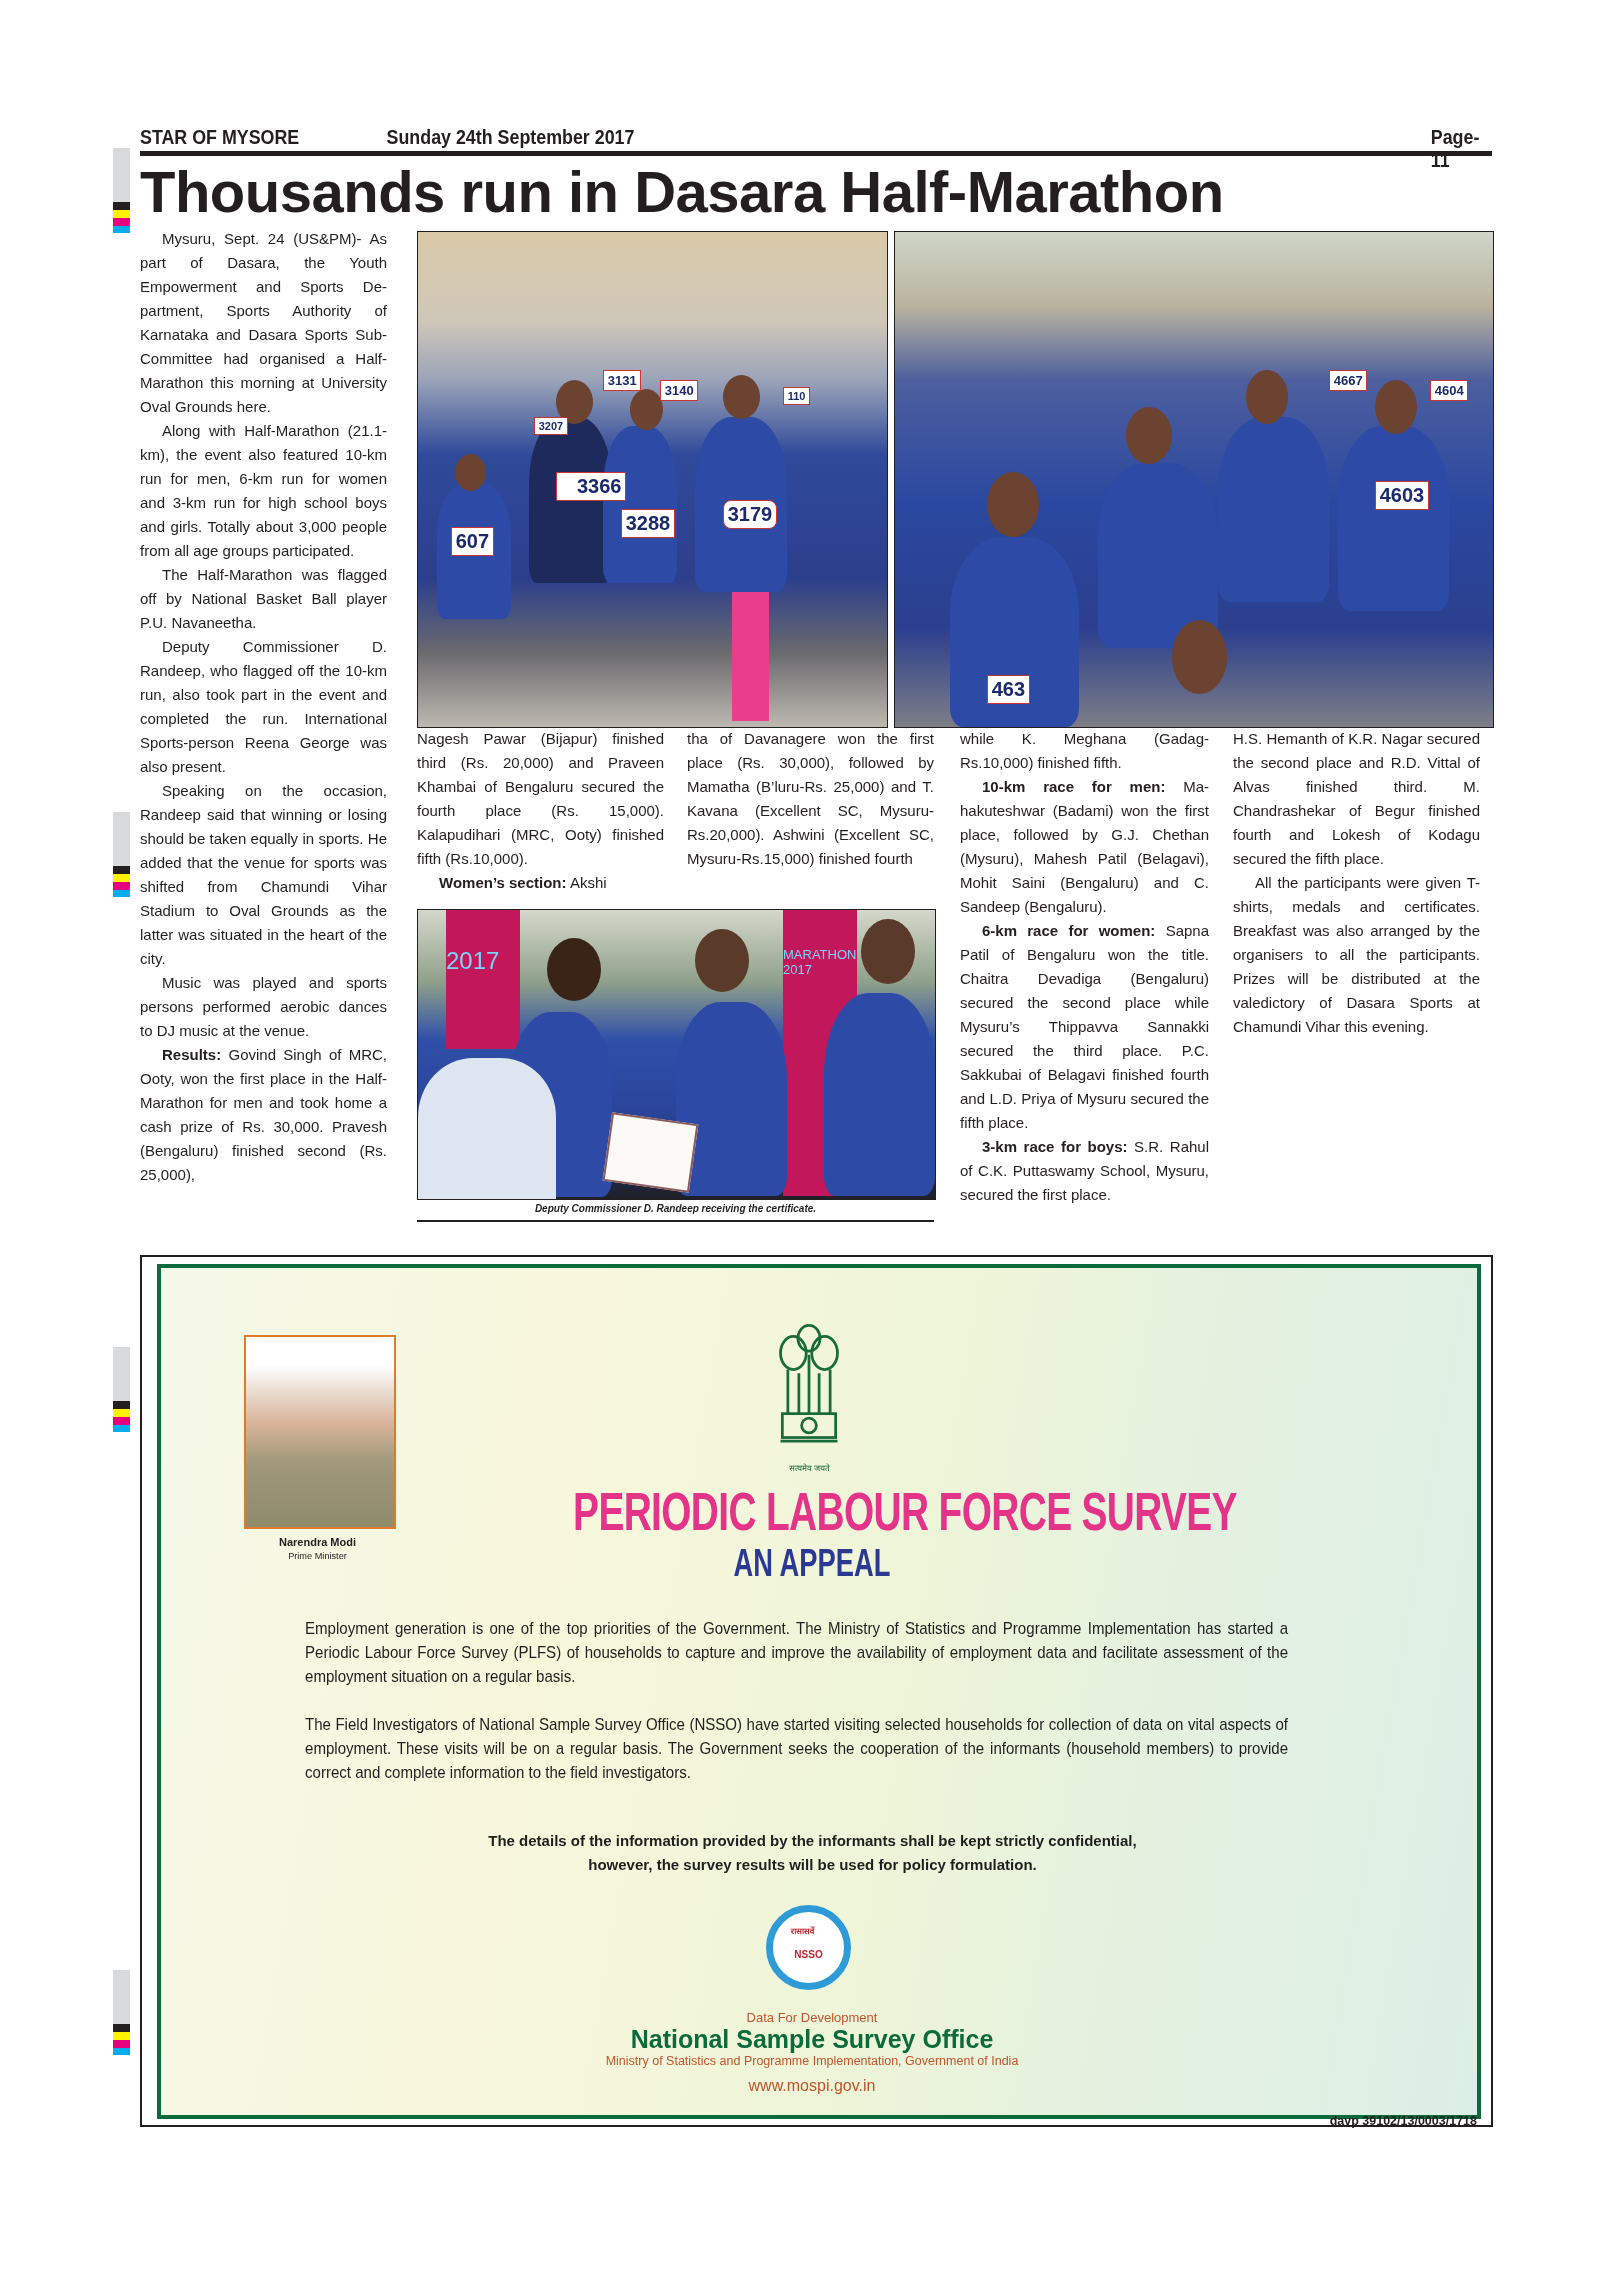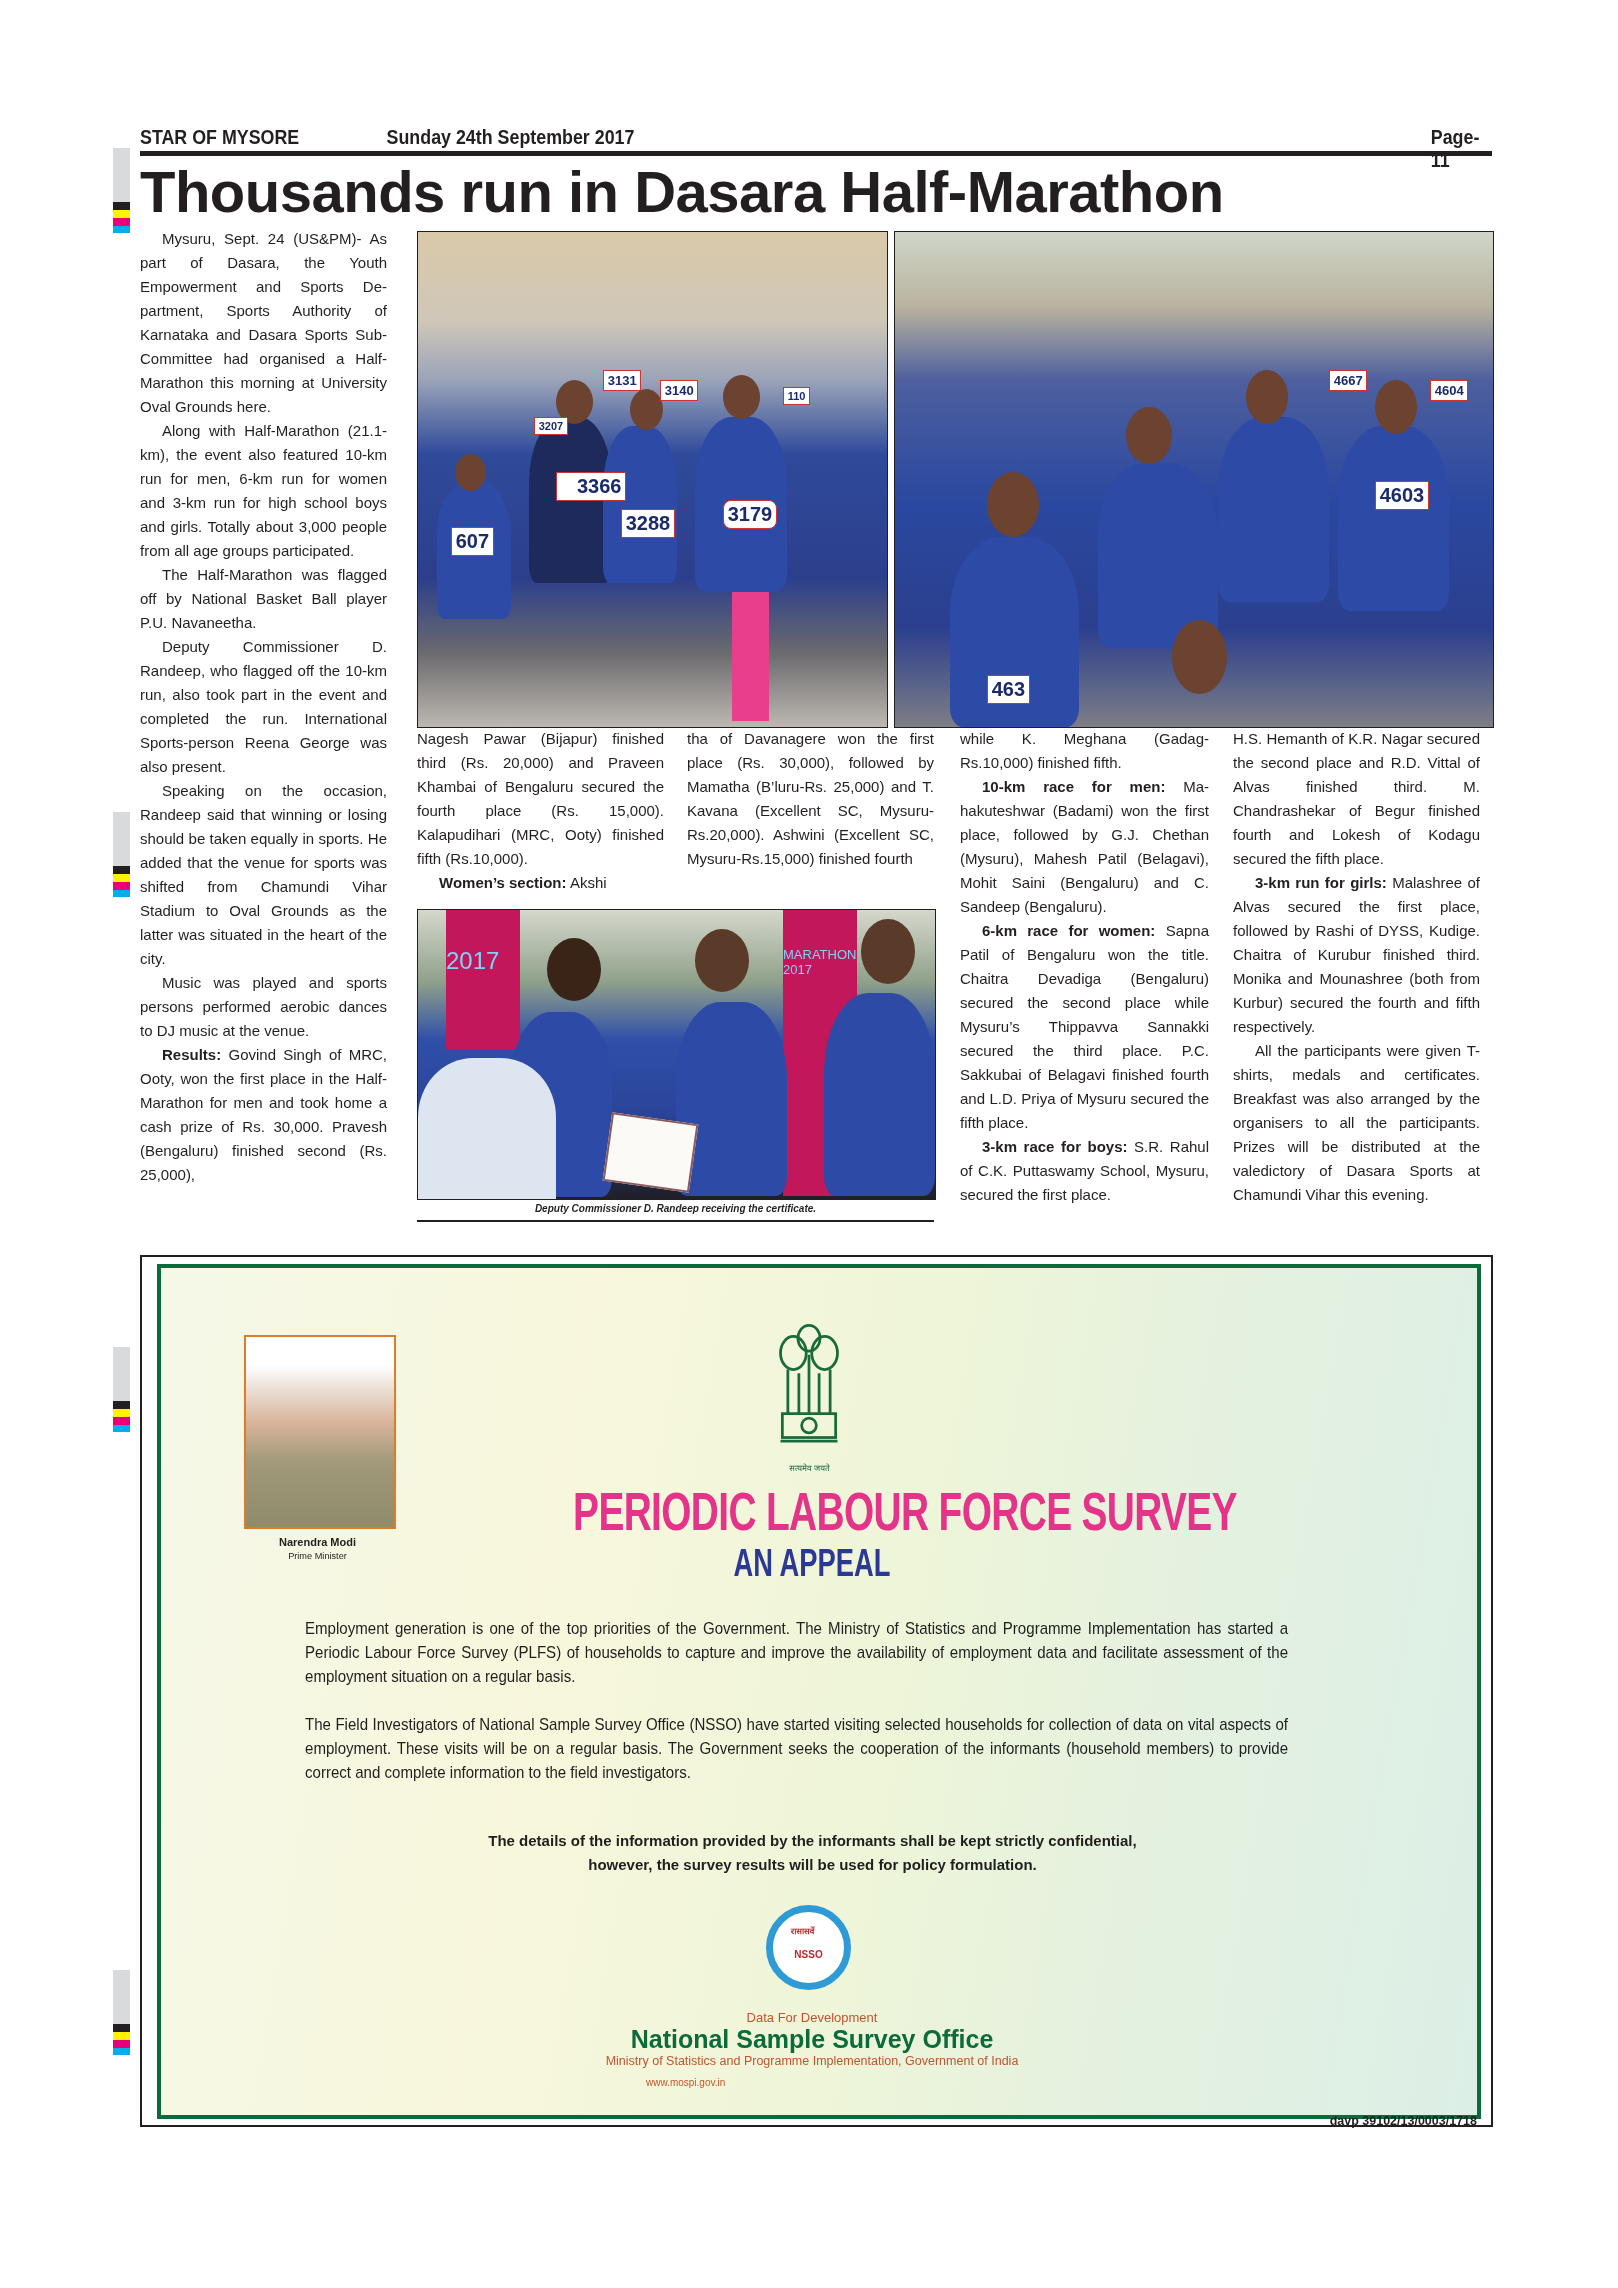--- a/index.html
+++ b/index.html
@@ -43,21 +43,21 @@
   .ad-title{position:absolute;left:480px;top:1480px;width:665px;text-align:center;font-family:"Liberation Sans",sans-serif;font-weight:bold;font-size:54px;color:#e4348a;letter-spacing:-0.9px;transform:scaleX(.72);transform-origin:center;white-space:nowrap;}
   .ad-sub{position:absolute;left:646px;top:1541px;width:332px;text-align:center;font-weight:bold;font-size:39px;color:#2b3993;transform:scaleX(.7);white-space:nowrap;}
   .ad-para{position:absolute;left:305px;width:1024px;font-size:15.7px;line-height:24px;text-align:justify;color:#1f1f1f;transform:scaleX(.96);transform-origin:left;}
   .ad-conf{position:absolute;left:388px;top:1829px;width:849px;text-align:center;font-weight:bold;font-size:15px;line-height:24px;color:#1f1f1f;}
   .nsso-logo{position:absolute;left:766px;top:1905px;width:85px;height:85px;border-radius:50%;border:7.4px solid #2f9bd6;background:#fff;box-sizing:border-box;}
   .nsso-logo .txt{position:absolute;left:0;right:0;top:37px;text-align:center;font-size:10px;font-weight:bold;color:#c0272d;}
   .nsso-logo .hin{position:absolute;left:0;right:12px;top:13px;text-align:center;font-size:8.3px;font-weight:bold;color:#c0272d;}
   .tagline{position:absolute;left:646px;top:2010px;width:332px;text-align:center;font-size:13px;color:#c0552d;}
   .nsso-name{position:absolute;left:498px;top:2025px;width:628px;text-align:center;font-weight:bold;font-size:25px;color:#0b6b3a;}
   .ministry{position:absolute;left:443px;top:2054px;width:738px;text-align:center;font-size:12.5px;color:#c0552d;}
-  .website{position:absolute;left:646px;top:2077px;width:332px;text-align:left;font-size:10px;color:#c0552d;}
+  .website{position:absolute;left:646px;top:2077px;width:332px;text-align:center;font-size:16px;color:#c0552d;}
   .davp{position:absolute;left:1255px;top:2114px;width:222px;text-align:right;font-weight:bold;font-size:12.5px;}
 </style>
 </head>
 <body>
 
 <div class="reg" style="top:148px">
     <div class="grey"></div>
     <div class="k"></div>
     <div class="y"></div>
     <div class="m"></div>
@@ -146,21 +146,20 @@
   <p class="noind">tha of Davanagere won the first place (Rs. 30,000), fol­lowed by Mamatha (B’luru-Rs. 25,000) and T. Kavana (Excel­lent SC, Mysuru-Rs.20,000). Ashwini (Excellent SC, Mysu­ru-Rs.15,000) finished fourth</p>
 </div>
 <div class="col" style="left:960px;top:727px;width:249px;">
   <p class="noind">while K. Meghana (Gadag-Rs.10,000) finished fifth.</p>
   <p><b>10-km race for men:</b> <span>Ma­hakuteshwar (Badami) won the first place, followed by G.J. Chethan (Mysuru), Mahesh Patil (Belagavi), Mohit Saini (Bengaluru) and C. Sandeep (Bengaluru).</span></p>
   <p><b>6-km race for women:</b> <span>Sapna Patil of Bengaluru won the title. Chaitra Devadiga (Bengaluru) secured the second place while Mysuru’s Thippavva Sannak­ki secured the third place. P.C. Sakkubai of Belagavi finished fourth and L.D. Priya of Mysuru secured the fifth place.</span></p>
   <p><b>3-km race for boys:</b> <span>S.R. Ra­hul of C.K. Puttaswamy School, Mysuru, secured the first place.</span></p>
 </div>
 <div class="col" style="left:1233px;top:727px;width:247px;">
   <p class="noind">H.S. Hemanth of K.R. Nagar secured the second place and R.D. Vittal of Alvas finished third. M. Chandrashekar of Begur fin­ished fourth and Lokesh of Kod­agu secured the fifth place.</p>
-  <p><b>3-km run for girls:</b> <span>Malashree of Alvas secured the first place, followed by Rashi of DYSS, Ku­dige. Chaitra of Kurubur finished third. Monika and Mounashree (both from Kurbur) secured the fourth and fifth respectively.</span></p>
   <p>All the participants were given T-shirts, medals and cer­tificates. Breakfast was also ar­ranged by the organisers to all the participants. Prizes will be distributed at the valedictory of Dasara Sports at Chamundi Vi­har this evening.</p>
 </div>
 
 <div class="photo photo3">
   <div class="banner" style="left:28px;top:0;width:74px;height:102px;">2017</div>
   <div class="banner" style="left:365px;top:0;width:74px;height:249px;font-size:13px;">MARATHON 2017</div>
   <div class="runner" style="left:92px;top:102px;width:102px;height:185px;"></div>
   <div class="runner" style="left:258px;top:92px;width:111px;height:194px;"></div>
   <div class="runner" style="left:406px;top:83px;width:111px;height:203px;"></div>
   <div style="position:absolute;left:0;top:148px;width:138px;height:148px;background:#dde6f0;border-radius:40% 40% 0 0;"></div>

